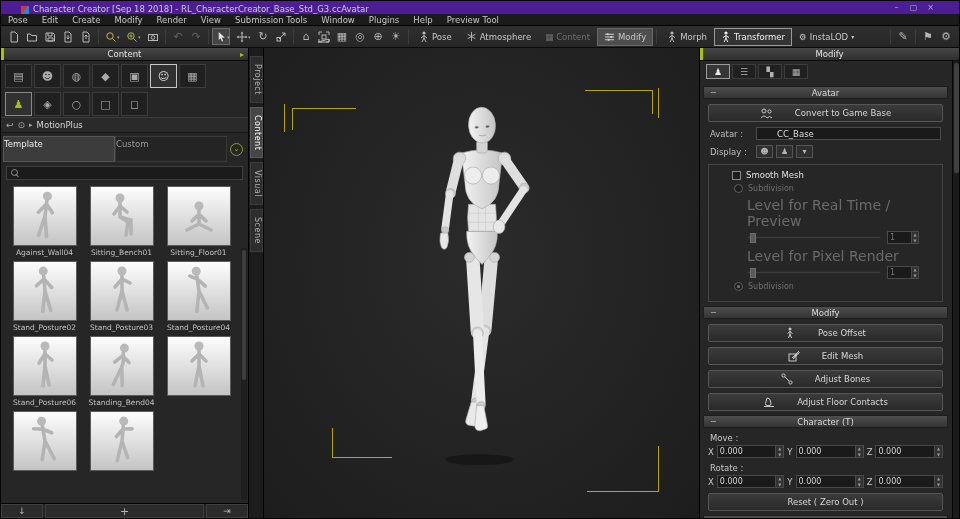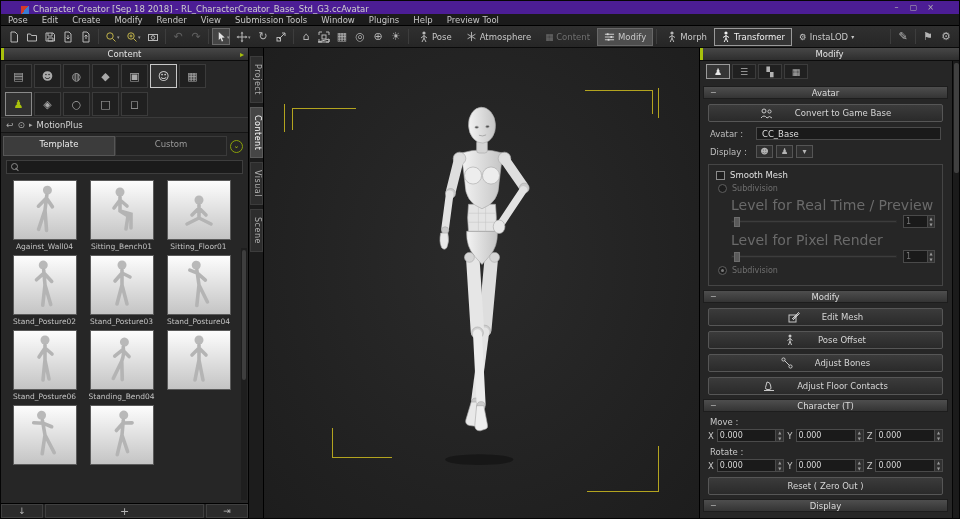--- a/index.html
+++ b/index.html
@@ -37,21 +37,21 @@
 .phead .harrow{position:absolute;right:4px;top:0;color:#a8c10c;font-size:8px}
 .cats{display:flex;flex-wrap:wrap;gap:2px;padding:3px 4px 1px;flex:0 0 auto}
 .cat{width:27px;height:24px;background:#202020;border:1px solid #3b3b3b;color:#a9a9a9;display:flex;align-items:center;justify-content:center;font-size:11px}
 .cat.sel{border-color:#c9c9c9;background:#313131;color:#e0e0e0}
 .cat.lime{border-color:#8a8a8a;background:#313131;color:#a8c10c}
 .catbreak{width:100%;height:0}
 .crumb{height:16px;display:flex;align-items:center;gap:4px;padding:0 5px;border-top:1px solid #3a3a3a;border-bottom:1px solid #141414;background:#2a2a2a;flex:0 0 auto}
 .crumb .ic{color:#a8a8a8;font-size:9px}
 .crumb .lbl{color:#d5d5d5;font-size:8.5px}
 .ctabs{display:flex;align-items:center;margin-top:3px;flex:0 0 auto;padding:0 2px}
-.ctab{flex:1;text-align:center;line-height:14px;height:20px;font-size:8.5px;color:#9a9a9a;background:#242424;border:1px solid #3a3a3a}
+.ctab{flex:1;text-align:left;line-height:14px;height:26px;font-size:8.5px;color:#9a9a9a;background:#242424;border:1px solid #3a3a3a}
 .ctab.active{background:#3c3c3c;color:#ececec;border-color:#565656}
 .circlebtn{width:13px;height:13px;border-radius:50%;border:1px solid #8aa00a;color:#a8c10c;font-size:7px;line-height:11px;text-align:center;margin:0 3px;flex:0 0 auto}
 .search{margin:4px 5px 2px;height:14px;background:#1b1b1b;border:1px solid #3e3e3e;display:flex;align-items:center;padding:0 4px;gap:4px;flex:0 0 auto}
 .mag{width:8px;height:8px;position:relative;flex:0 0 auto}
 .mag::before{content:"";position:absolute;width:5px;height:5px;border:1px solid #8a8a8a;border-radius:50%;left:0;top:0}
 .mag::after{content:"";position:absolute;width:4px;height:1px;background:#8a8a8a;transform:rotate(45deg);left:4px;top:6px}
 .search input{flex:1;background:transparent;border:0;outline:0;color:#c5c5c5;font-size:8.5px;font-family:inherit}
 .search input::placeholder{color:#777}
 .tgrid{flex:1;overflow:hidden;display:grid;grid-template-columns:repeat(3,1fr);gap:4px 2px;padding:4px 12px 0 6px;align-content:start}
 .thumb{display:flex;flex-direction:column;align-items:center}
@@ -82,24 +82,24 @@
 .rptabs{display:flex;gap:2px;padding:3px 6px;flex:0 0 auto}
 .rptab{width:24px;height:15px;background:#202020;border:1px solid #3c3c3c;display:flex;align-items:center;justify-content:center;color:#b2b2b2;font-size:9px}
 .rptab.active{border-color:#9a9a9a;background:#363636;color:#e8e8e8}
 .rpscroll{flex:1;overflow:hidden;padding-right:8px}
 .sect{height:13px;background:linear-gradient(#4e4e4e,#343434);border:1px solid #1d1d1d;display:flex;align-items:center;justify-content:center;position:relative;color:#dcdcdc;font-size:8.5px;margin:4px 3px 0}
 .sect .mn{position:absolute;left:6px;color:#bdbdbd;font-size:8px}
 .rpbtn{margin:5px 8px 0;height:18px;background:linear-gradient(#3b3b3b,#2a2a2a);border:1px solid #565656;border-radius:2px;display:flex;align-items:center;justify-content:center;gap:22px;color:#d6d6d6;font-size:8.5px}
 .rpbtn svg{flex:0 0 auto}
 .frow{display:flex;align-items:center;margin:5px 10px 0;gap:6px}
 .frow .flabel{width:40px;color:#bdbdbd;font-size:8.5px}
-.tinput{flex:1;height:13px;background:#1a1a1a;border:1px solid #4a4a4a;color:#ddd;font-size:8.5px;padding:0 5px;font-family:inherit;outline:0}
+.tinput{flex:1;height:13px;background:#1a1a1a;border:1px solid #4a4a4a;color:#ddd;font-size:8.5px;padding:0 20px;font-family:inherit;outline:0}
 .minis{display:flex;gap:3px}
 .minib{width:17px;height:13px;background:#2f2f2f;border:1px solid #555;color:#b5b5b5;font-size:8px;display:flex;align-items:center;justify-content:center}
-.gbox{margin:6px 8px 0;border:1px solid #454545;padding:5px 7px 8px}
+.gbox{margin:6px 8px 0;border:1px solid #454545;padding:5px 23px 8px}
 .ckrow{display:flex;align-items:center;gap:5px;color:#e0e0e0;font-size:8.5px;margin-bottom:4px}
 .cb{width:9px;height:9px;border:1px solid #8a8a8a;background:#1d1d1d;flex:0 0 auto}
 .rd{width:9px;height:9px;border:1px solid #5e5e5e;border-radius:50%;background:#1d1d1d;position:relative;flex:0 0 auto}
 .rd.sel::after{content:"";position:absolute;inset:2px;border-radius:50%;background:#7a7a7a}
 .dimrow{display:flex;align-items:center;gap:5px;color:#6f6f6f;font-size:8px;margin:3px 0 2px 2px}
 .dimlabel{color:#6a6a6a;font-size:14px;margin:4px 0 2px 15px}
 .slrow{display:flex;align-items:center;gap:6px;margin:0 0 2px 15px}
 .sl{flex:1;height:3px;background:#3c3c3c;border:1px solid #2b2b2b;position:relative}
 .sl i{position:absolute;left:2px;top:-4px;width:6px;height:10px;background:#5a5a5a;border:1px solid #6d6d6d;display:block}
 .spinbox{display:flex;height:13px;background:#1a1a1a;border:1px solid #4a4a4a}
@@ -605,32 +605,32 @@
             <span>Subdivision</span>
           </div>
         </div>
 
         <div class="sect">
           <span class="mn">−</span>
           <span>Modify</span>
         </div>
 
         <div class="rpbtn">
+          <svg width="11" height="12" viewBox="0 0 11 12">
+              <circle cx="5" cy="2" r="1.5" fill="#c8c8c8"></circle>
+              <path d="M5 4v3 M5 4.6L2.5 6.5 M5 4.6L7.5 6.5 M5 7L3.5 11 M5 7l1.5 4" stroke="#c8c8c8" fill="none"></path>
+            </svg>
+          <span>Pose Offset</span>
+        </div>
+        <div class="rpbtn">
           <svg width="12" height="12" viewBox="0 0 12 12">
               <rect x="1" y="4" width="7" height="7" fill="none" stroke="#c8c8c8"></rect>
               <path d="M4 8L10.5 1.5 M10.5 1.5l1 1L5 9z" fill="none" stroke="#c8c8c8"></path>
             </svg>
           <span>Edit Mesh</span>
-        </div>
-        <div class="rpbtn">
-          <svg width="11" height="12" viewBox="0 0 11 12">
-              <circle cx="5" cy="2" r="1.5" fill="#c8c8c8"></circle>
-              <path d="M5 4v3 M5 4.6L2.5 6.5 M5 4.6L7.5 6.5 M5 7L3.5 11 M5 7l1.5 4" stroke="#c8c8c8" fill="none"></path>
-            </svg>
-          <span>Pose Offset</span>
         </div>
         <div class="rpbtn">
           <svg width="12" height="12" viewBox="0 0 12 12">
               <circle cx="2.5" cy="2.5" r="1.6" fill="none" stroke="#c8c8c8"></circle>
               <circle cx="9.5" cy="9.5" r="1.6" fill="none" stroke="#c8c8c8"></circle>
               <path d="M3.5 3.5L8.5 8.5" stroke="#c8c8c8"></path>
             </svg>
           <span>Adjust Bones</span>
         </div>
         <div class="rpbtn">

